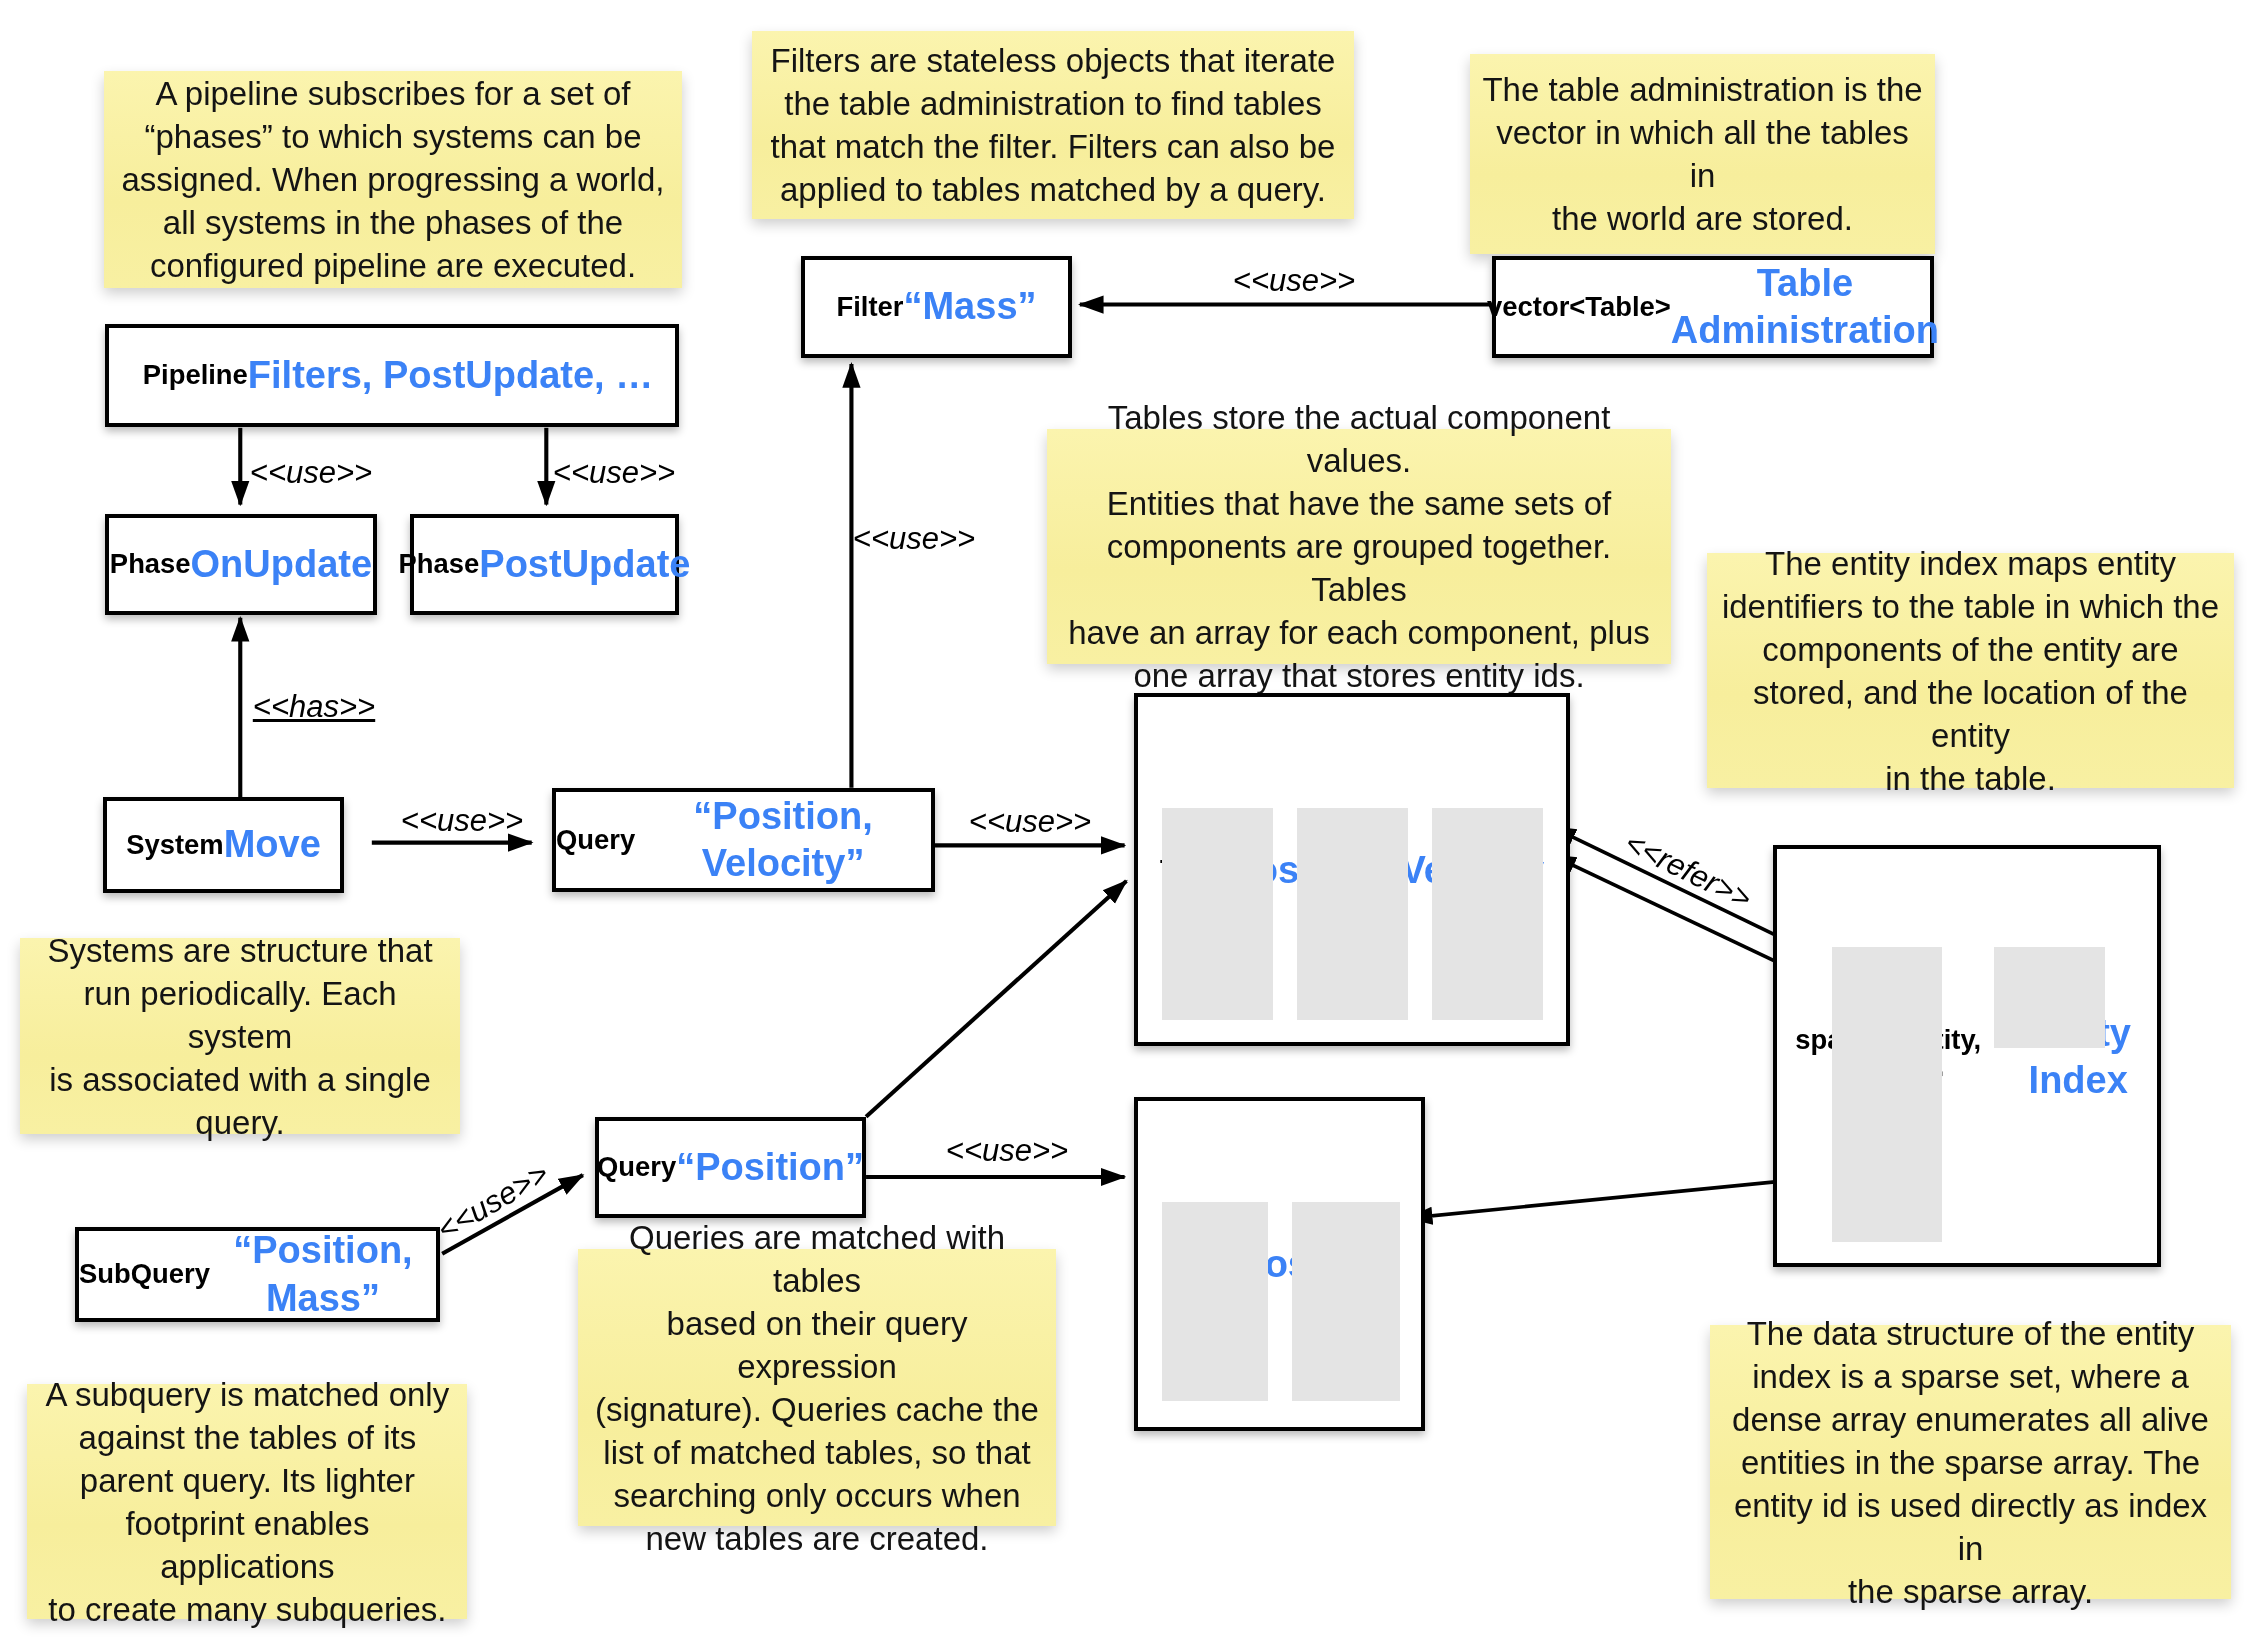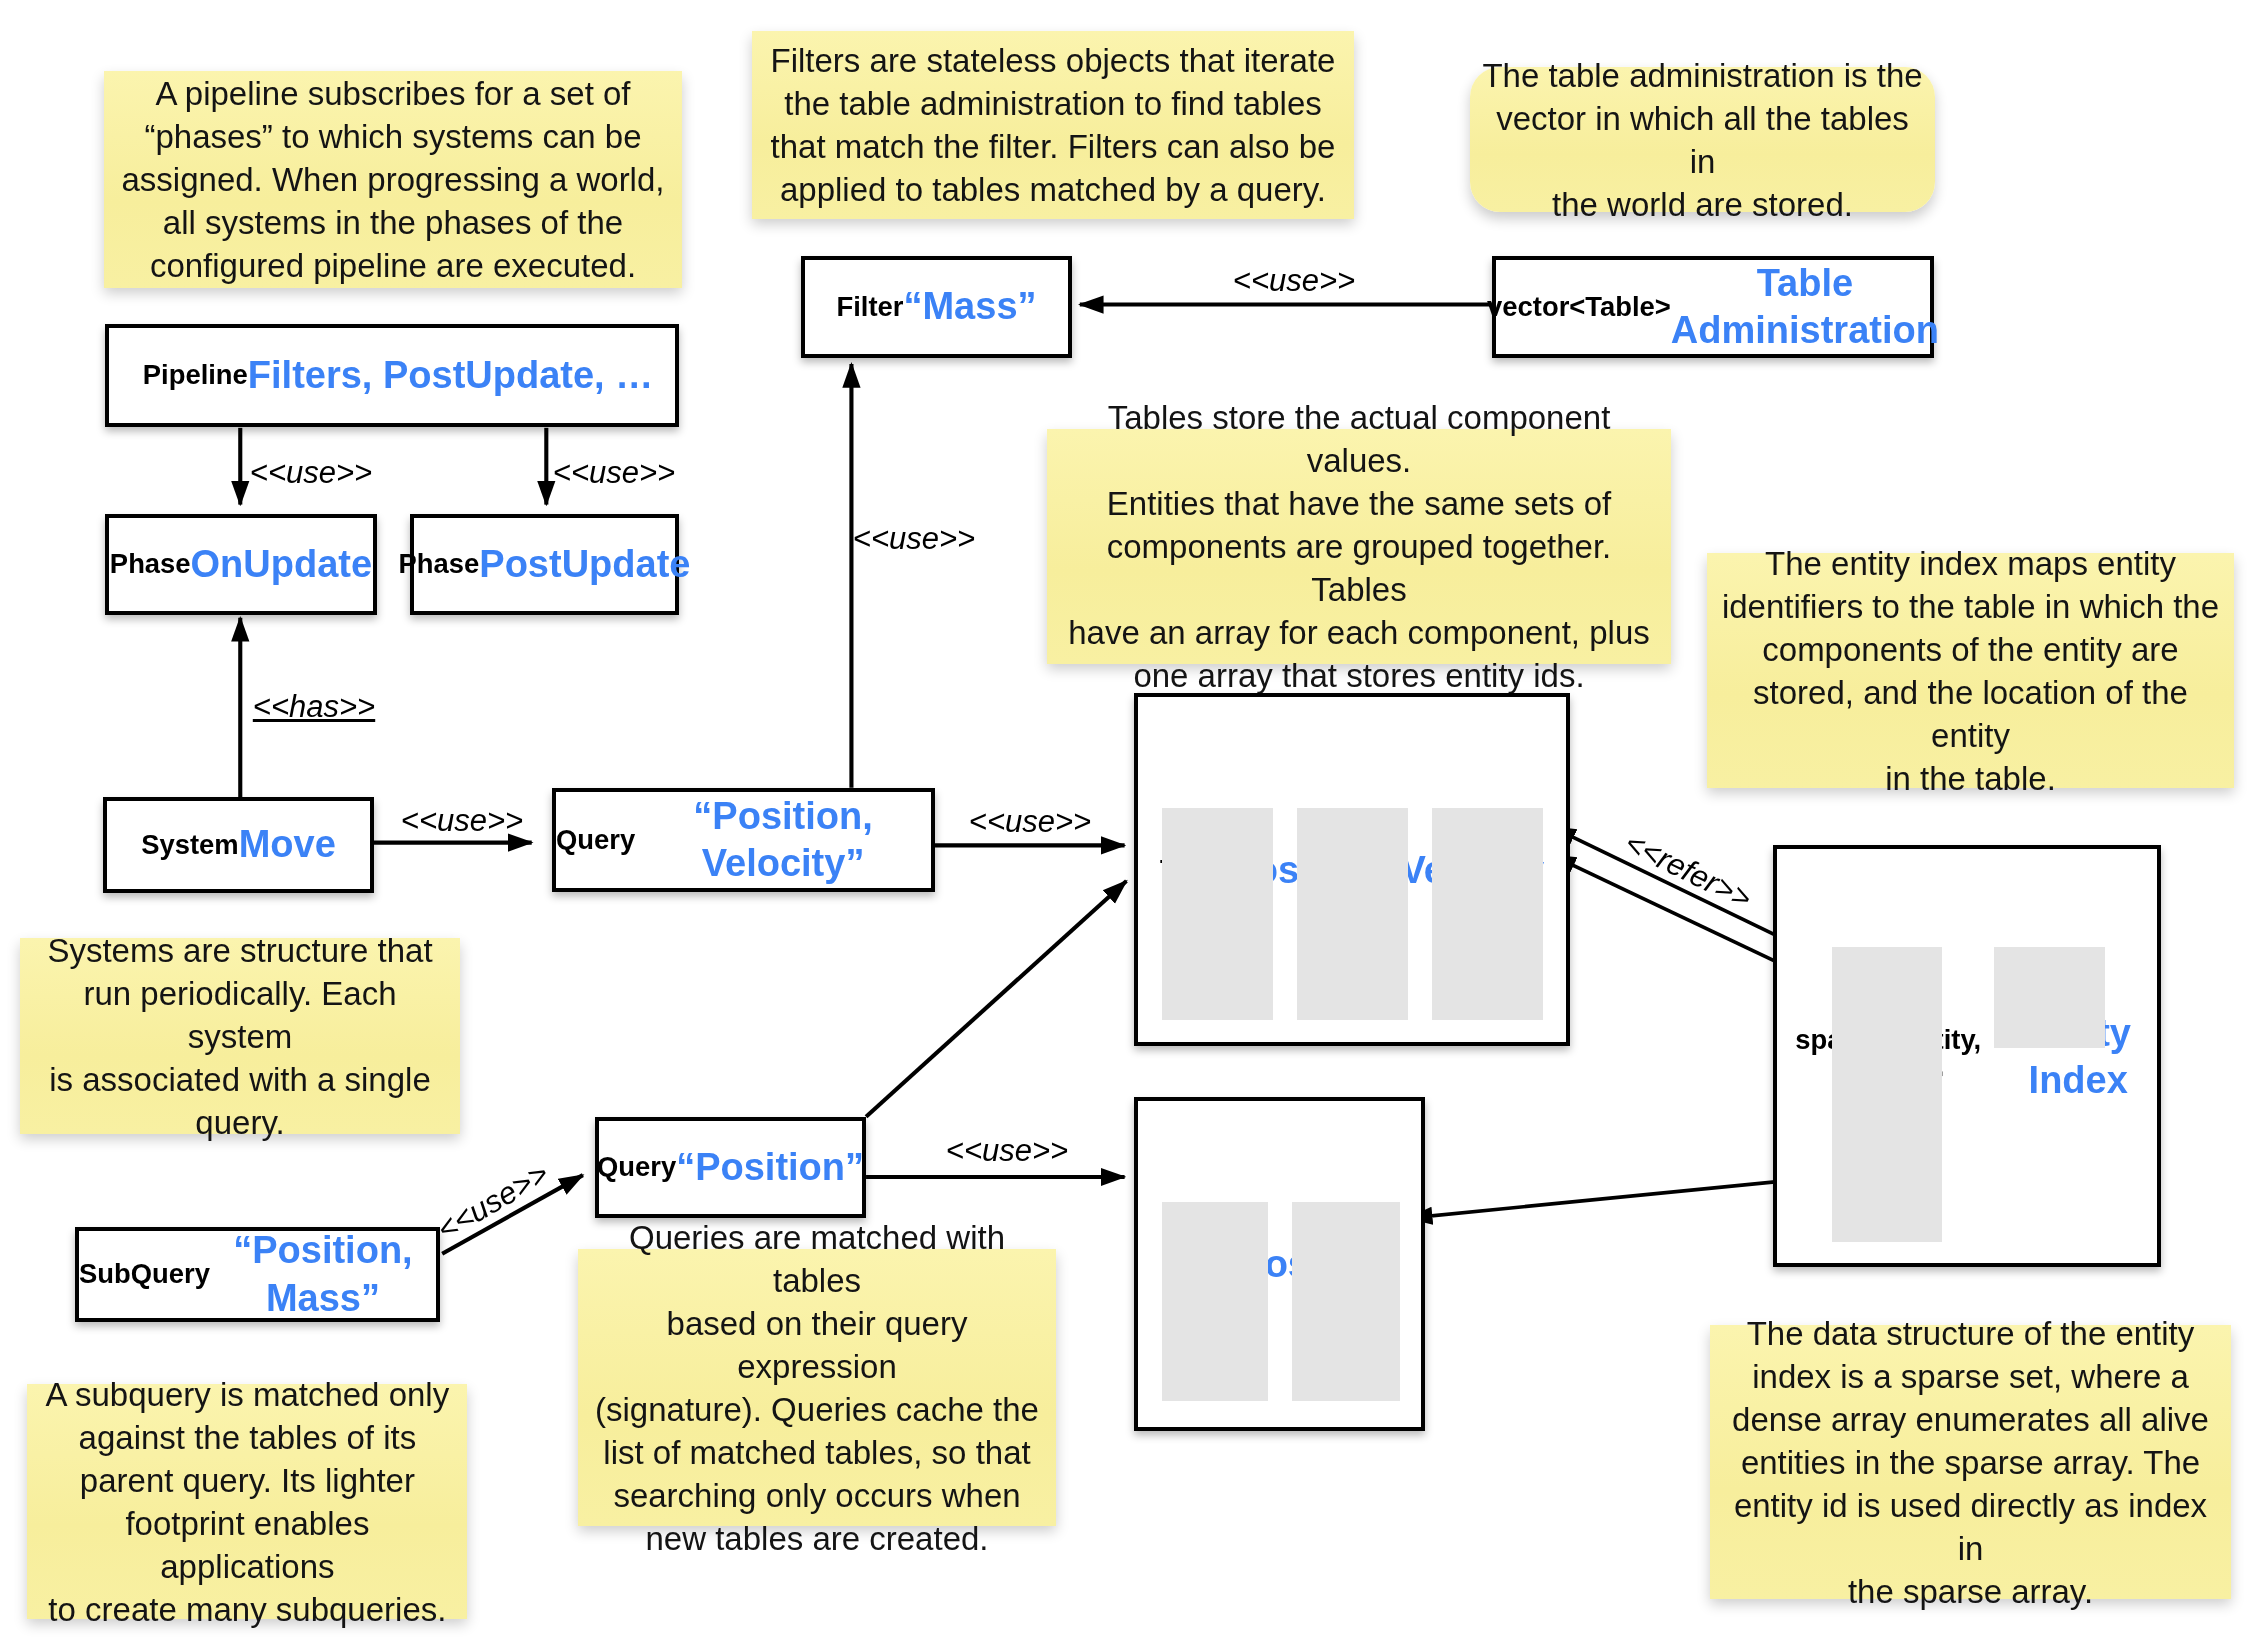--- a/index.html
+++ b/index.html
@@ -74,21 +74,21 @@
 assigned. When progressing a world,
 all systems in the phases of the
 configured pipeline are executed.</div>
   </div>
   <div class="note" style="left:752px;top:31px;width:602px;height:188px;">
     <div class="note-text">Filters are stateless objects that iterate
 the table administration to find tables
 that match the filter. Filters can also be
 applied to tables matched by a query.</div>
   </div>
-  <div class="note" style="left:1470px;top:67px;width:465px;height:145px;border-radius:30px;">
+  <div class="note" style="left:1470px;top:54px;width:465px;height:200px;">
     <div class="note-text">The table administration is the
 vector in which all the tables in
 the world are stored.</div>
   </div>
   <div class="note" style="left:1047px;top:429px;width:624px;height:235px;">
     <div class="note-text">Tables store the actual component values.
 Entities that have the same sets of
 components are grouped together. Tables
 have an array for each component, plus
 one array that stores entity ids.</div>
@@ -138,21 +138,21 @@
   <div class="box" style="left:105px;top:514px;width:272px;height:101px;">
     <div class="box-type">Phase</div>
     <div class="box-name">OnUpdate</div>
   </div>
 
   <div class="box" style="left:410px;top:514px;width:269px;height:101px;">
     <div class="box-type">Phase</div>
     <div class="box-name">PostUpdate</div>
   </div>
 
-  <div class="box" style="left:103px;top:797px;width:271px;height:96px;align-items:center;">
+  <div class="box" style="left:103px;top:797px;width:241px;height:96px;align-items:center;">
     <div class="box-type">System</div>
     <div class="box-name">Move</div>
   </div>
 
   <div class="box" style="left:552px;top:788px;width:383px;height:104px;">
     <div class="box-type">Query</div>
     <div class="box-name">“Position, Velocity”</div>
   </div>
 
   <div class="box" style="left:801px;top:256px;width:271px;height:102px;">

